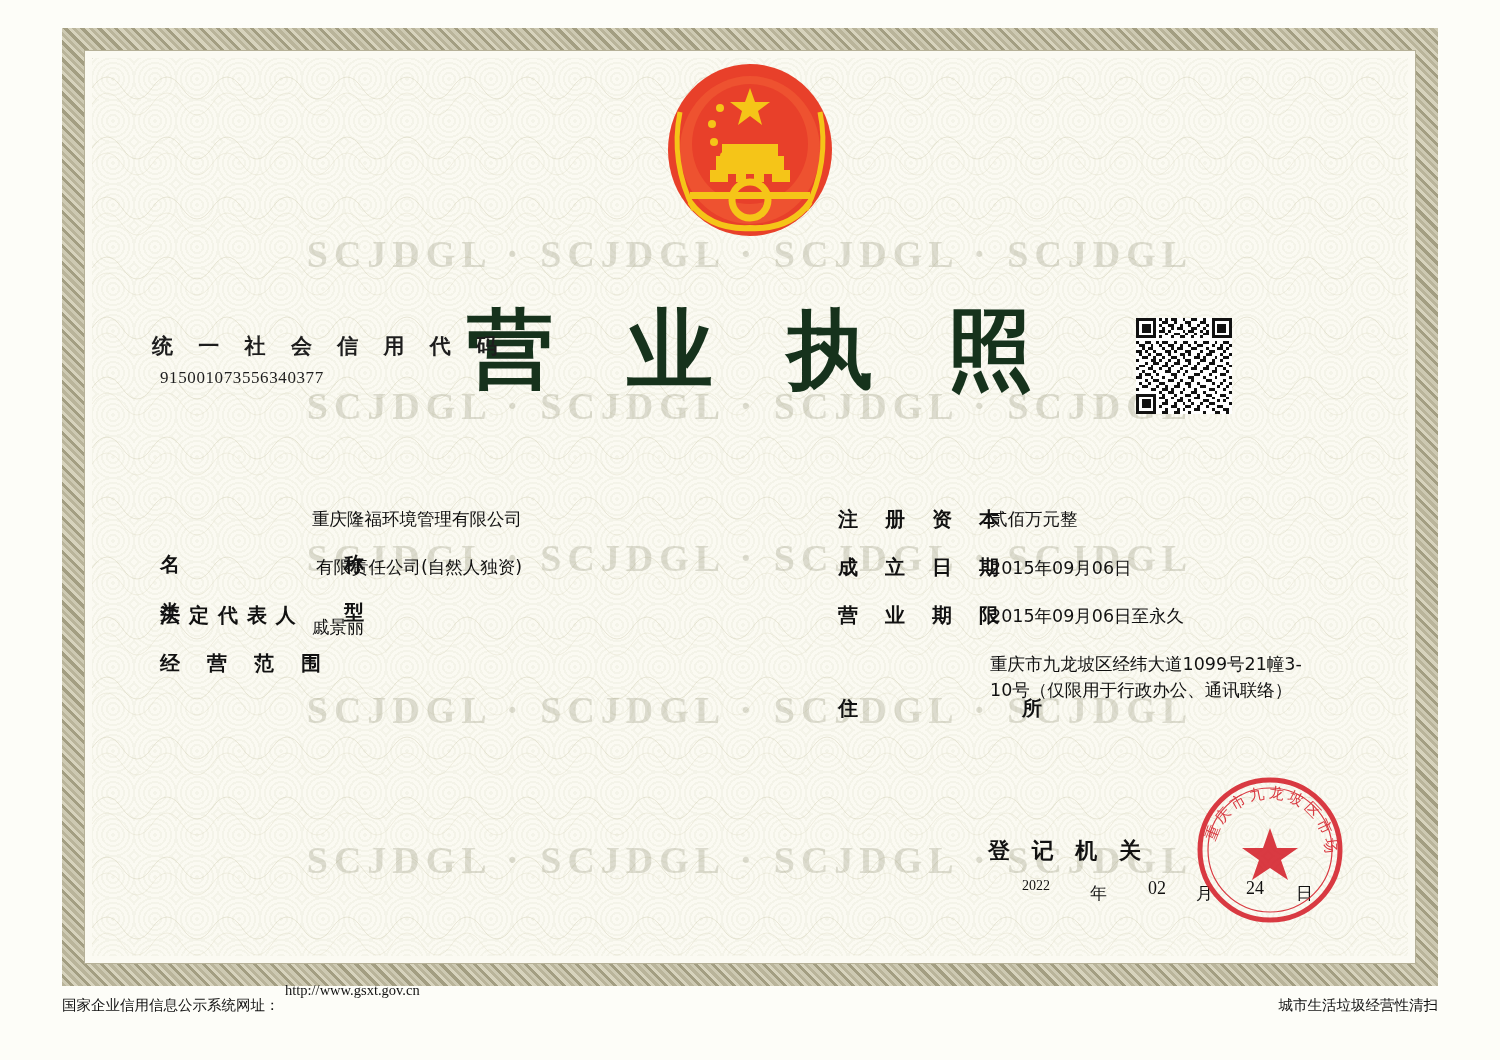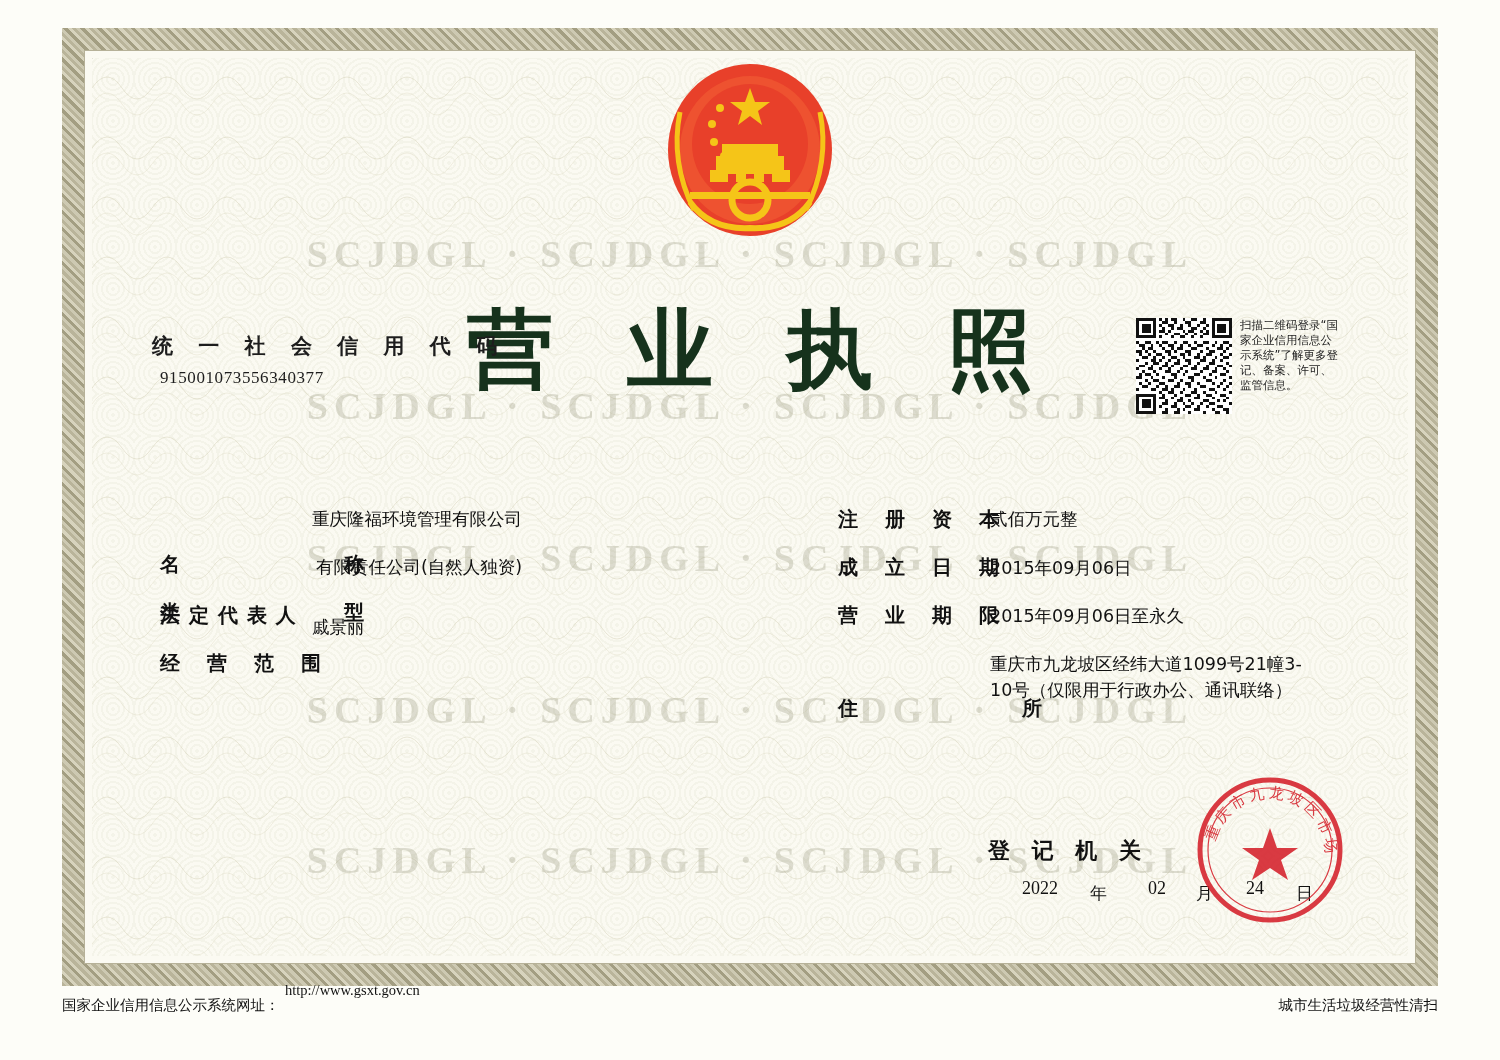--- a/index.html
+++ b/index.html
@@ -203,21 +203,21 @@
   .registry-label {
     position: absolute;
     left: 988px;
     top: 836px;
     font-size: 22px;
     font-weight: bold;
     letter-spacing: 7px;
     color: #111;
     font-family: "DejaVu Sans", "Liberation Sans", sans-serif;
   }
-  .reg-year { position: absolute; left: 1022px; top: 878px; font-size: 18px; font-family: "Liberation Serif", serif; color:#111;text-align:right; }
+  .reg-year { position: absolute; left: 1022px; top: 878px; font-size: 14px; font-family: "Liberation Serif", serif; color:#111;text-align:right; }
   .reg-year-ch { position: absolute; left: 1090px; top: 882px; font-size: 17px; font-family: "DejaVu Sans", sans-serif; color:#111; }
   .reg-month { position: absolute; left: 1148px; top: 878px; font-size: 18px; font-family: "Liberation Serif", serif; color:#111; }
   .reg-month-ch { position: absolute; left: 1196px; top: 882px; font-size: 17px; font-family: "DejaVu Sans", sans-serif; color:#111; }
   .reg-day { position: absolute; left: 1246px; top: 878px; font-size: 18px; font-family: "Liberation Serif", serif; color:#111; }
   .reg-day-ch { position: absolute; left: 1296px; top: 882px; font-size: 17px; font-family: "DejaVu Sans", sans-serif; color:#111; }
 
   .seal {
     position: absolute;
     left: 1192px;
     top: 772px;
@@ -562,21 +562,20 @@
         <rect x="26" y="31" width="1" height="1"></rect>
         <rect x="30" y="31" width="2" height="1"></rect>
       <rect x="9" y="32" width="2" height="1"></rect>
         <rect x="13" y="32" width="2" height="1"></rect>
         <rect x="18" y="32" width="1" height="1"></rect>
         <rect x="23" y="32" width="1" height="1"></rect>
         <rect x="27" y="32" width="2" height="1"></rect>
         <rect x="31" y="32" width="1" height="1"></rect>
     </g>
   </svg>
-  <div class="qr-note">扫描二维码登录“国家企业信用信息公示系统”了解更多登记、备案、许可、监管信息。</div>
 
   <div class="field-label lbl-sp4" id="lbl-name">名　　　称</div>
   <div class="field-value" id="val-name">重庆隆福环境管理有限公司</div>
 
   <div class="field-label lbl-sp4" id="lbl-type">类　　　型</div>
   <div class="field-value" id="val-type">有限责任公司(自然人独资)</div>
 
   <div class="field-label lbl-sp0" id="lbl-legal">法 定 代 表 人</div>
   <div class="field-value" id="val-legal">戚景丽</div>
 

